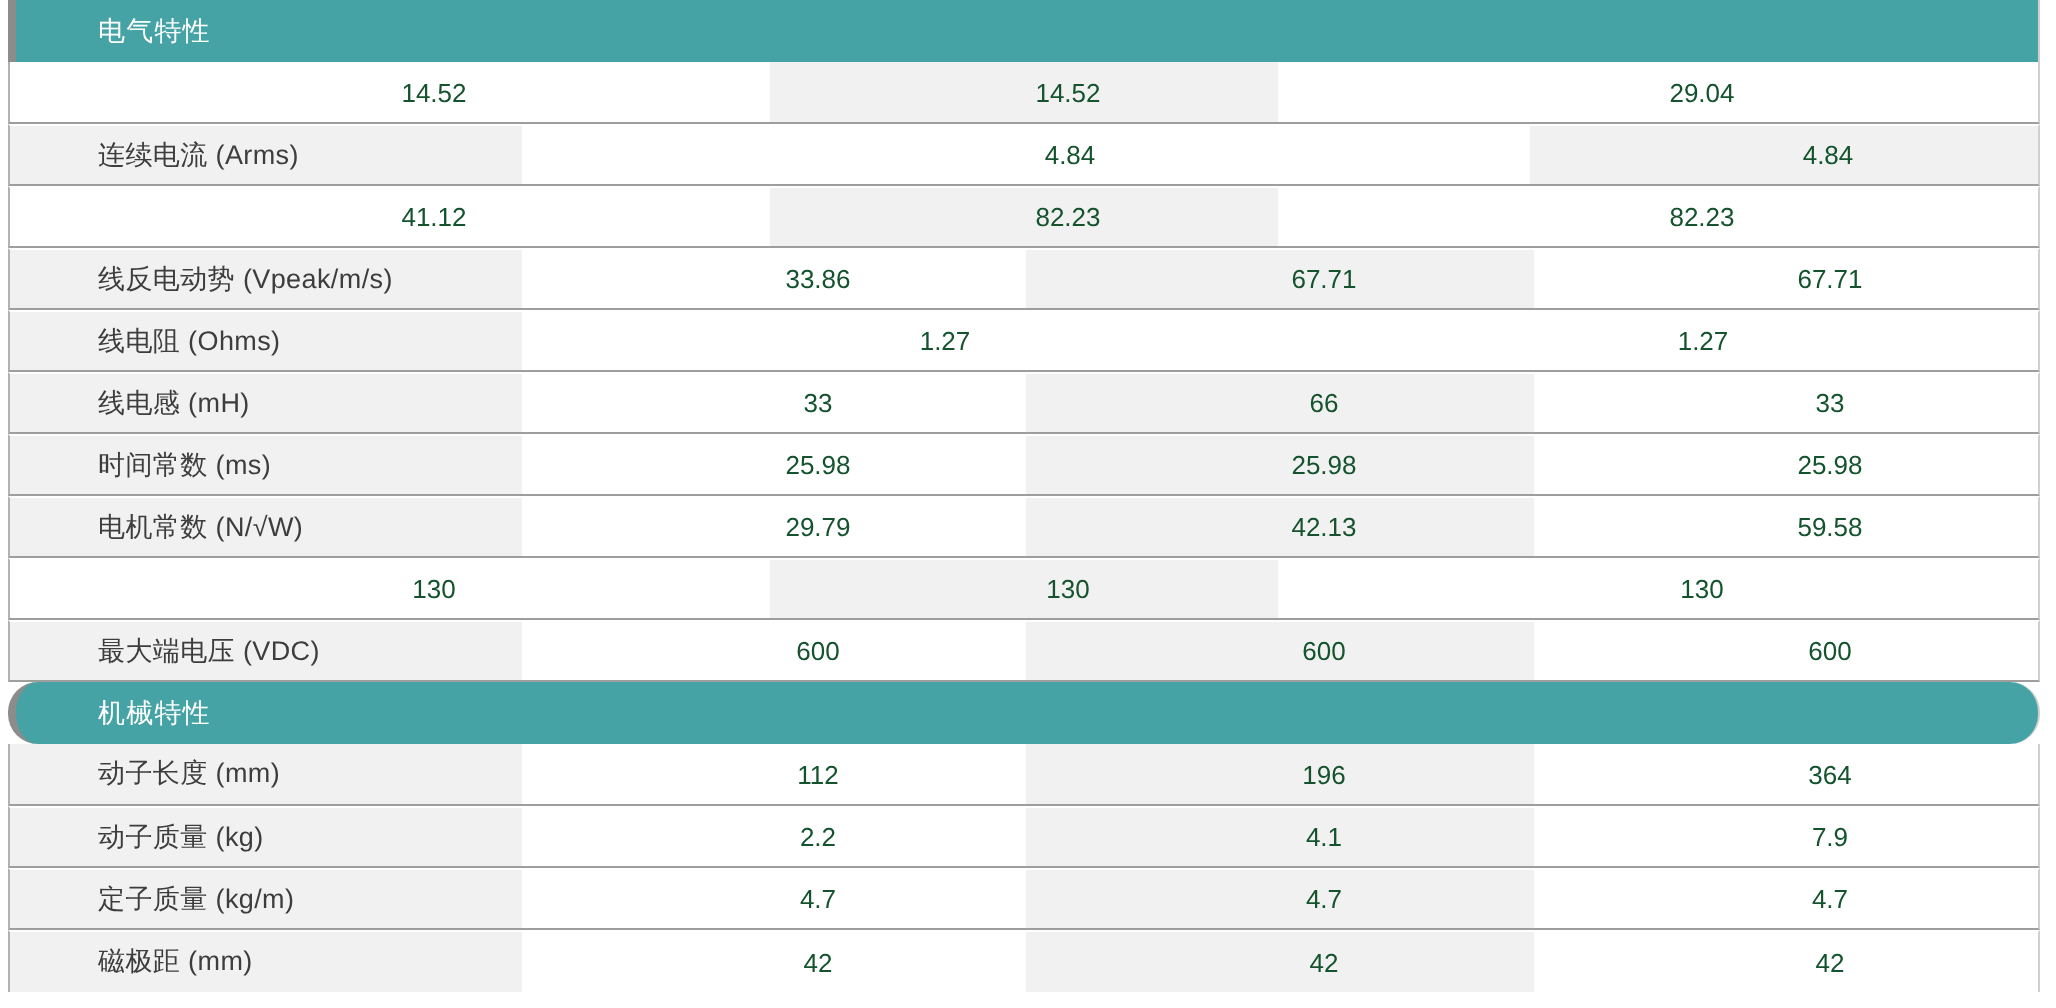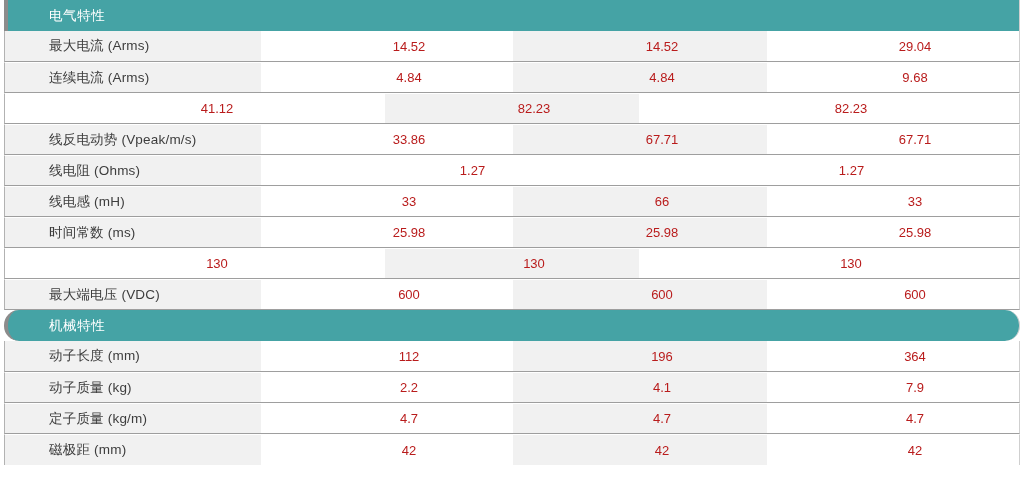--- a/index.html
+++ b/index.html
@@ -50,21 +50,21 @@
   }
 
   .cell-val {
     flex: 1 1 0;
     box-sizing: border-box;
     display: flex;
     align-items: center;
     justify-content: center;
     font-size: 13px;
     line-height: 1;
-    color: #b91c1c;
+    color: #14532d;
     background: #ffffff;
     padding-left: 44px;
   }
   .cell-val.alt {
     background: #f1f1f1;
     flex: 0 0 254px;
     width: 254px;
   }
 
   
@@ -100,30 +100,28 @@
   }
 </style>
 </head>
 <body>
 
 <div class="spec-table" id="spec-table">
     <div class="section-head">
       <span>电气特性</span>
     </div>
     <div class="row data first">
-      <div class="cell-label">最大电流 (Arms)</div>
       <div class="cell-val">14.52</div>
       <div class="cell-val alt">14.52</div>
       <div class="cell-val">29.04</div>
     </div>
     <div class="row data">
       <div class="cell-label">连续电流 (Arms)</div>
       <div class="cell-val">4.84</div>
       <div class="cell-val alt">4.84</div>
-      <div class="cell-val">9.68</div>
     </div>
     <div class="row data">
       <div class="cell-val">41.12</div>
       <div class="cell-val alt">82.23</div>
       <div class="cell-val">82.23</div>
     </div>
     <div class="row data">
       <div class="cell-label">线反电动势 (Vpeak/m/s)</div>
       <div class="cell-val">33.86</div>
       <div class="cell-val alt">67.71</div>
@@ -138,20 +136,26 @@
       <div class="cell-label">线电感 (mH)</div>
       <div class="cell-val">33</div>
       <div class="cell-val alt">66</div>
       <div class="cell-val">33</div>
     </div>
     <div class="row data">
       <div class="cell-label">时间常数 (ms)</div>
       <div class="cell-val">25.98</div>
       <div class="cell-val alt">25.98</div>
       <div class="cell-val">25.98</div>
+    </div>
+    <div class="row data">
+      <div class="cell-label">电机常数 (N/√W)</div>
+      <div class="cell-val">29.79</div>
+      <div class="cell-val alt">42.13</div>
+      <div class="cell-val">59.58</div>
     </div>
     <div class="row data">
       <div class="cell-val">130</div>
       <div class="cell-val alt">130</div>
       <div class="cell-val">130</div>
     </div>
     <div class="row data">
       <div class="cell-label">最大端电压 (VDC)</div>
       <div class="cell-val">600</div>
       <div class="cell-val alt">600</div>

